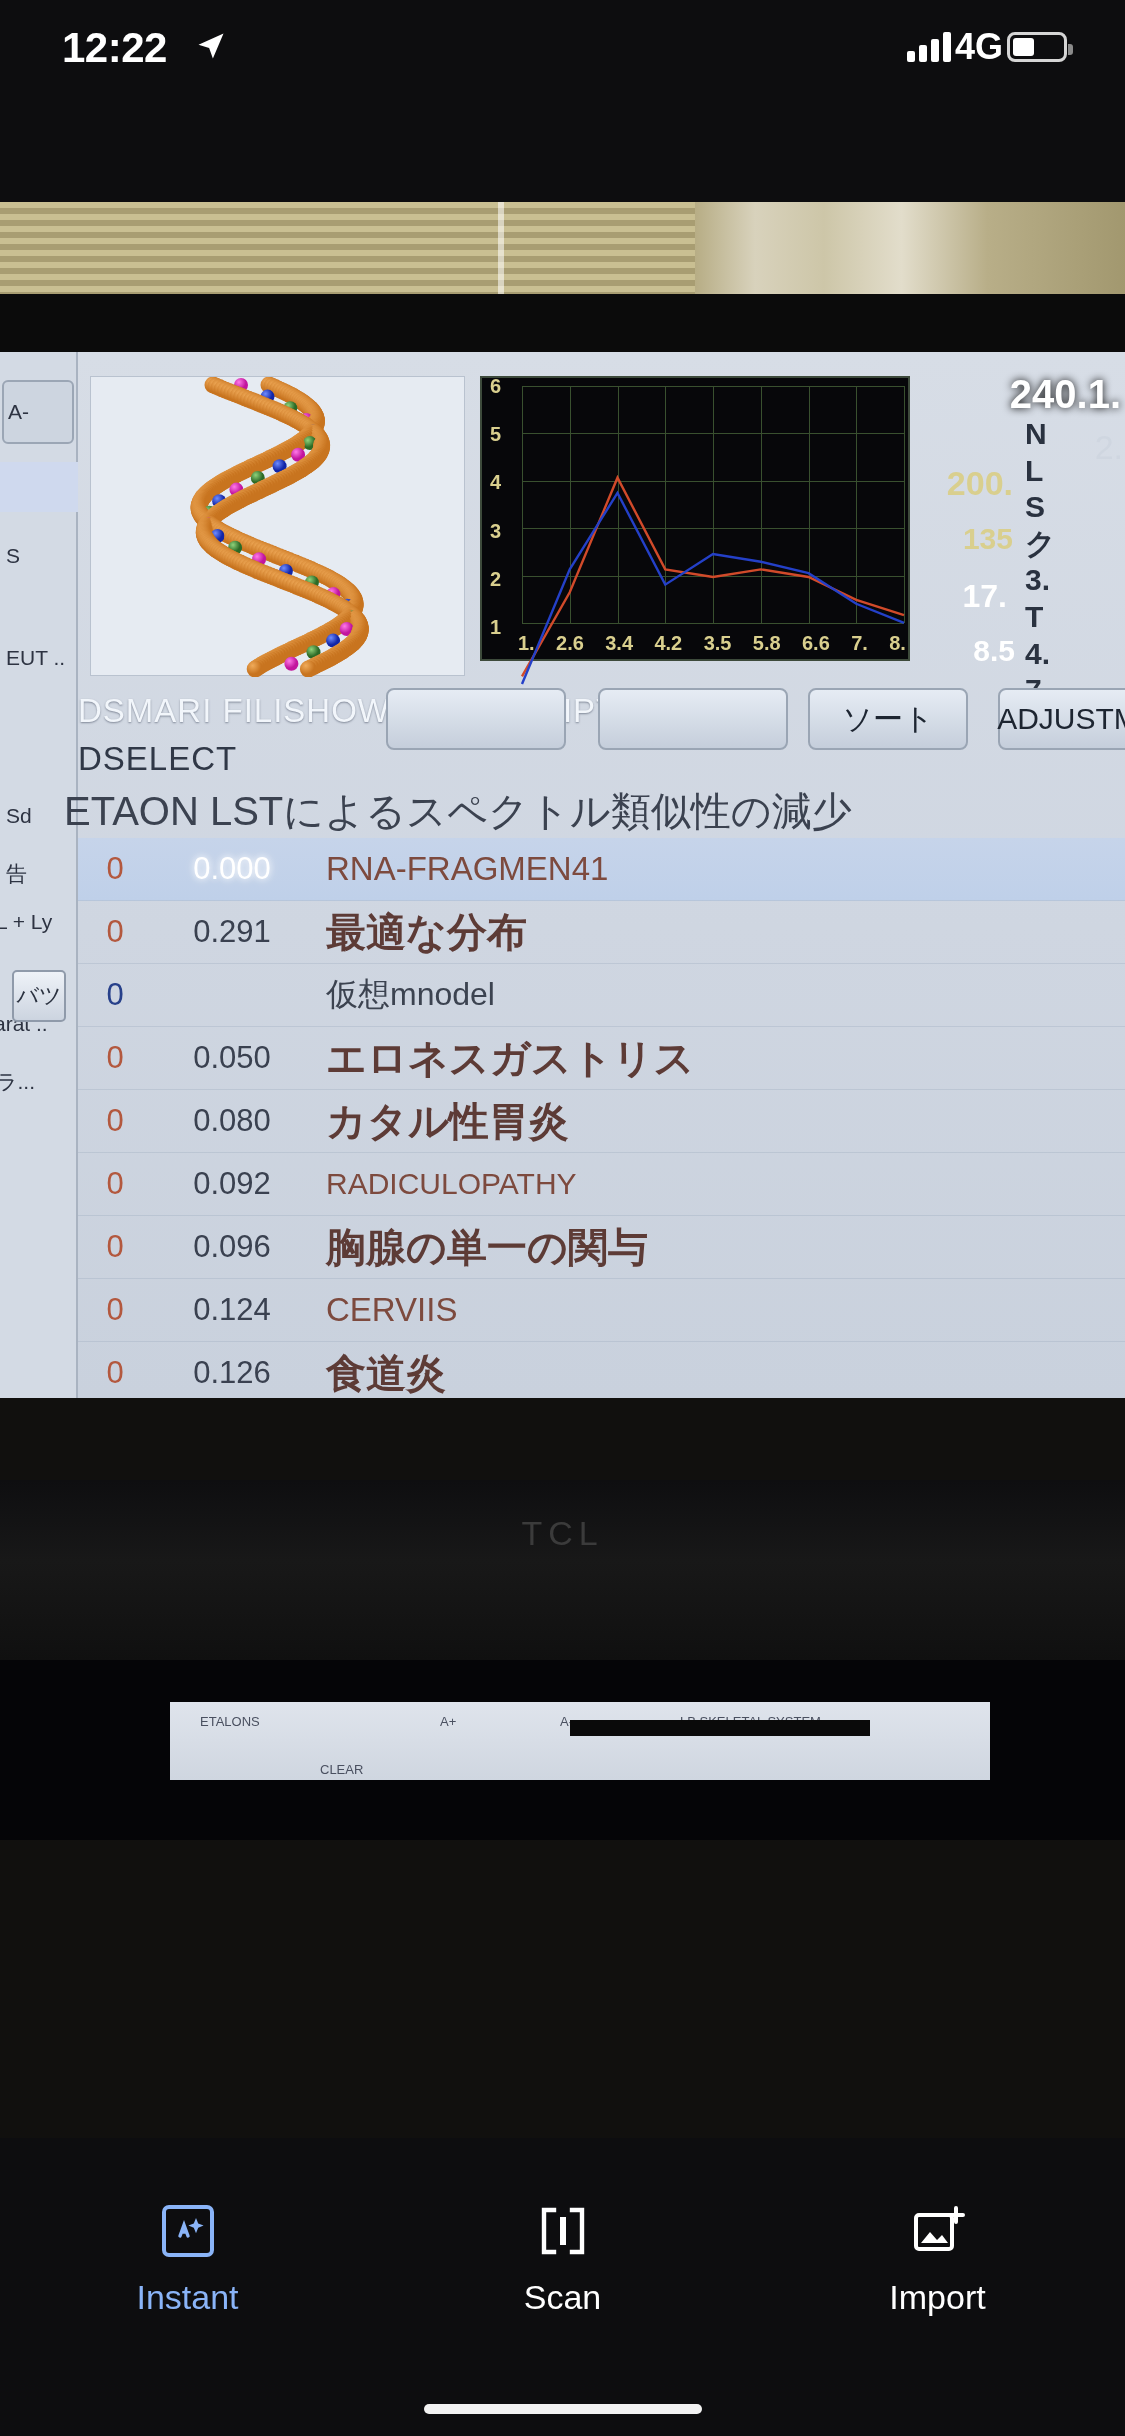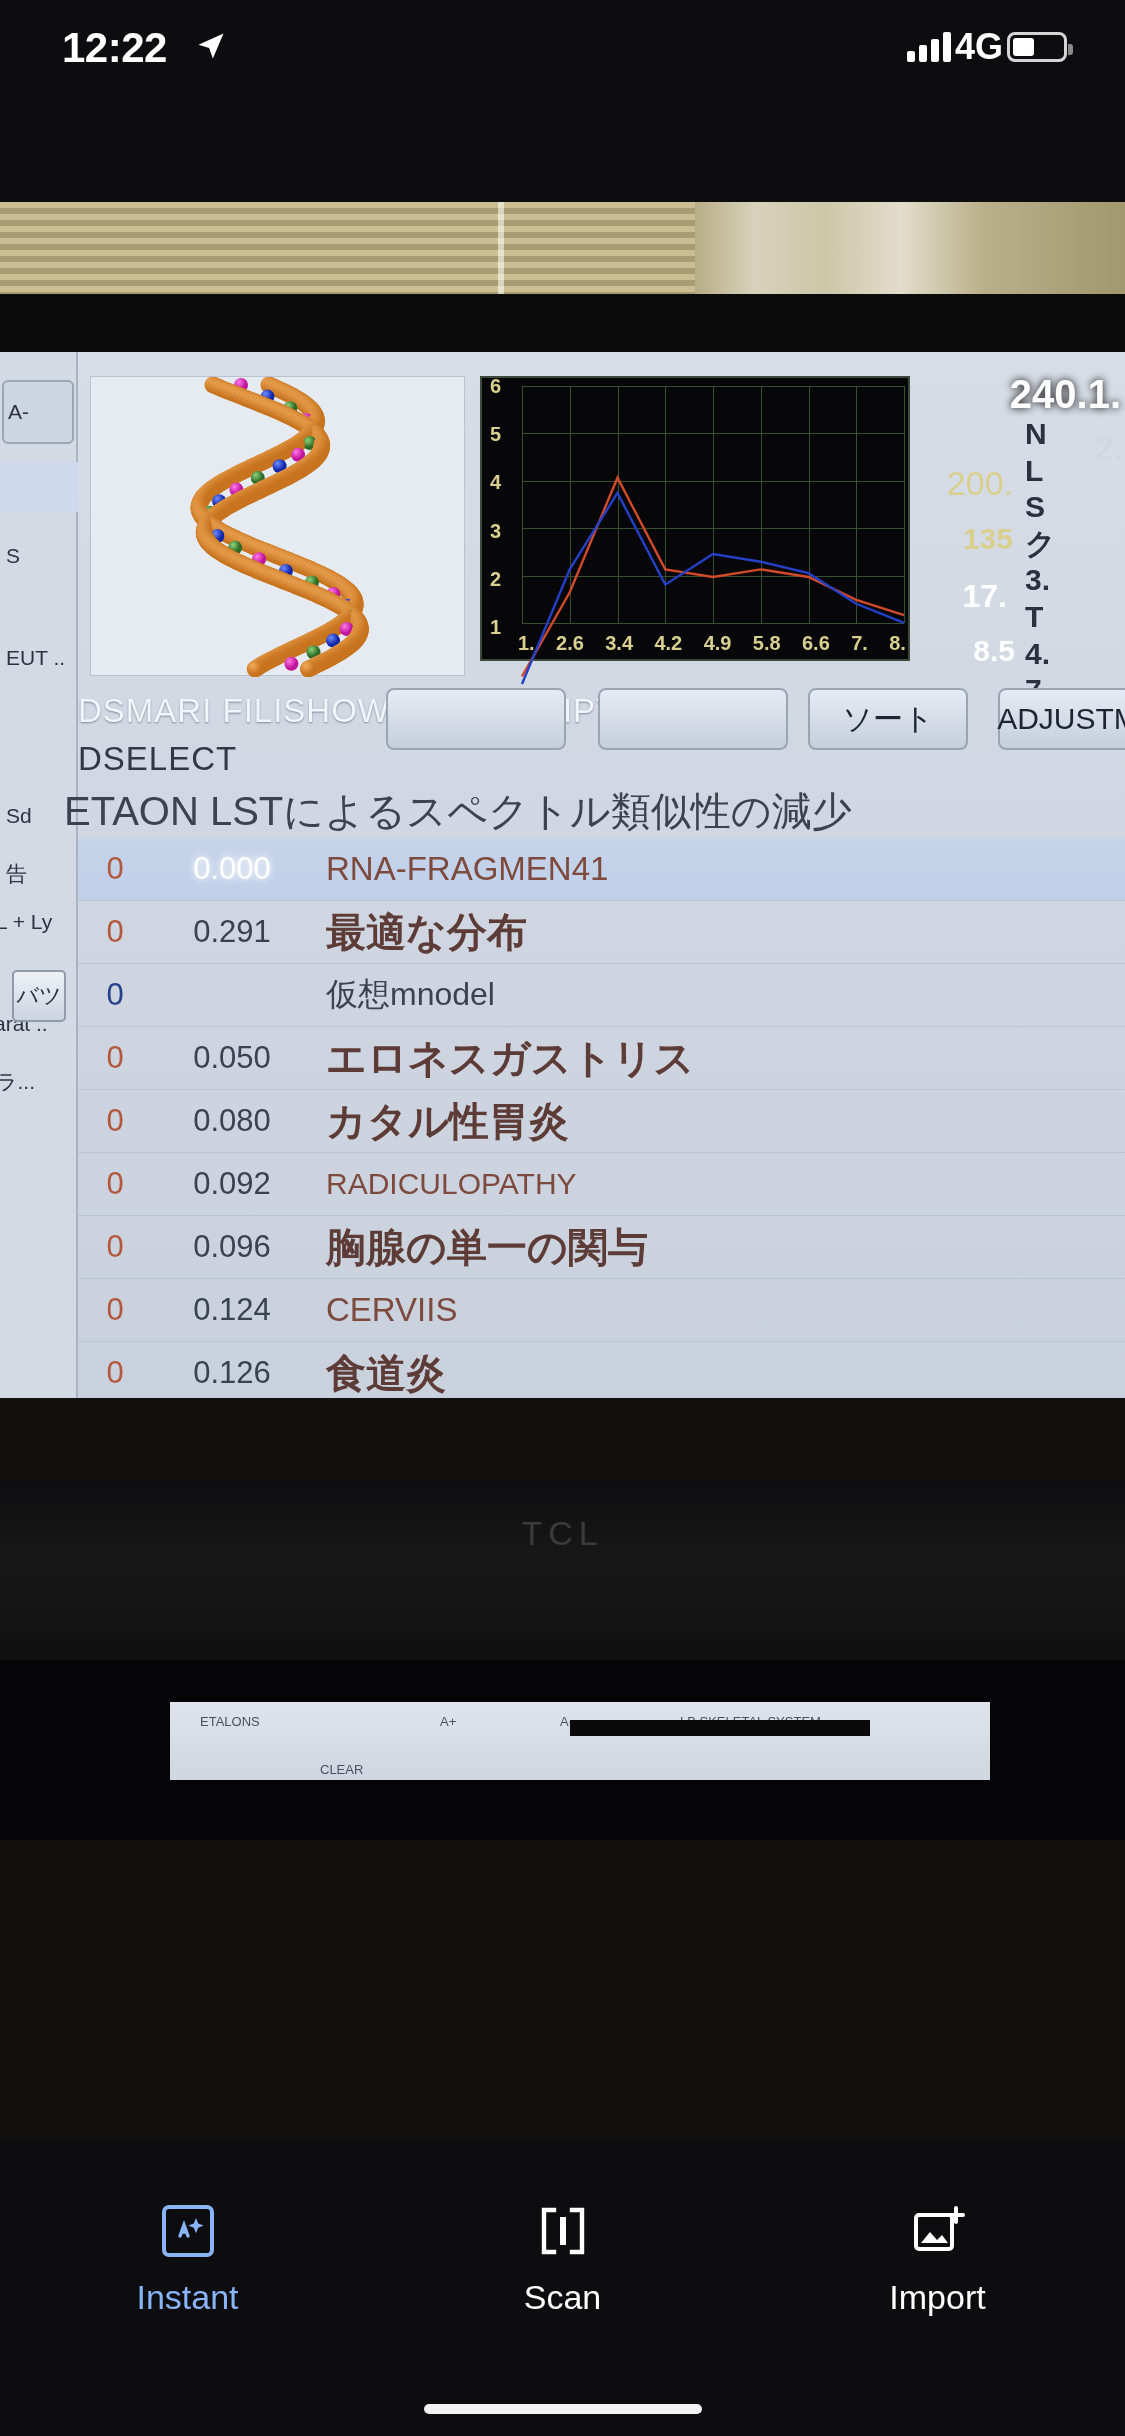--- a/index.html
+++ b/index.html
@@ -125,21 +125,21 @@
   }
   .chart svg { position: absolute; inset: 0; overflow: visible; }
 
   
   .ovr { position: absolute; right: 0; top: 20px; width: 215px; }
   .ovr .big {
     position: absolute; right: 4px; top: 0; font-size: 40px; color: #fff;
     font-weight: 700; white-space: nowrap; text-shadow: 0 0 8px #000;
   }
   .ovr .n2 { position:absolute; right: 2px; top: 56px; font-size: 34px; color:#cfd6e0; }
-  .ovr .n3 { position:absolute; right: 112px; top: 92px; font-size: 34px; color:#d9cf8e; font-weight:400; }
+  .ovr .n3 { position:absolute; right: 112px; top: 92px; font-size: 34px; color:#d9cf8e; font-weight:700; }
   .ovr .n4 { position:absolute; right: 112px; top: 150px; font-size: 30px; color:#d9cf8e; font-weight:700; }
   .ovr .n5 { position:absolute; right: 118px; top: 206px; font-size: 32px; color:#fff; font-weight:700; }
   .ovr .n6 { position:absolute; right: 110px; top: 262px; font-size: 30px; color:#fff; font-weight:700; }
   .ovr .col {
     position: absolute; right: 0; top: 44px; width: 100px;
     font-size: 30px; color: #2a3240; line-height: 1.22; font-weight: 700;
   }
 
   
   .apptoolbar {
@@ -797,21 +797,21 @@
             <div class="ylab" style="top: 104.4px;">4</div>
             <div class="ylab" style="top: 152.6px;">3</div>
             <div class="ylab" style="top: 200.8px;">2</div>
             <div class="ylab" style="top: 249px;">1</div>
           </div>
         <div class="xrow" id="cxlabs">
             <span>1.</span>
             <span>2.6</span>
             <span>3.4</span>
             <span>4.2</span>
-            <span>4.9</span>
+            <span>3.5</span>
             <span>5.8</span>
             <span>6.6</span>
             <span>7.</span>
             <span>8.</span>
           </div>
       </div>
 
       <div class="ovr">
         <div class="big">240.1.</div>
         <div class="n2">2.</div>

